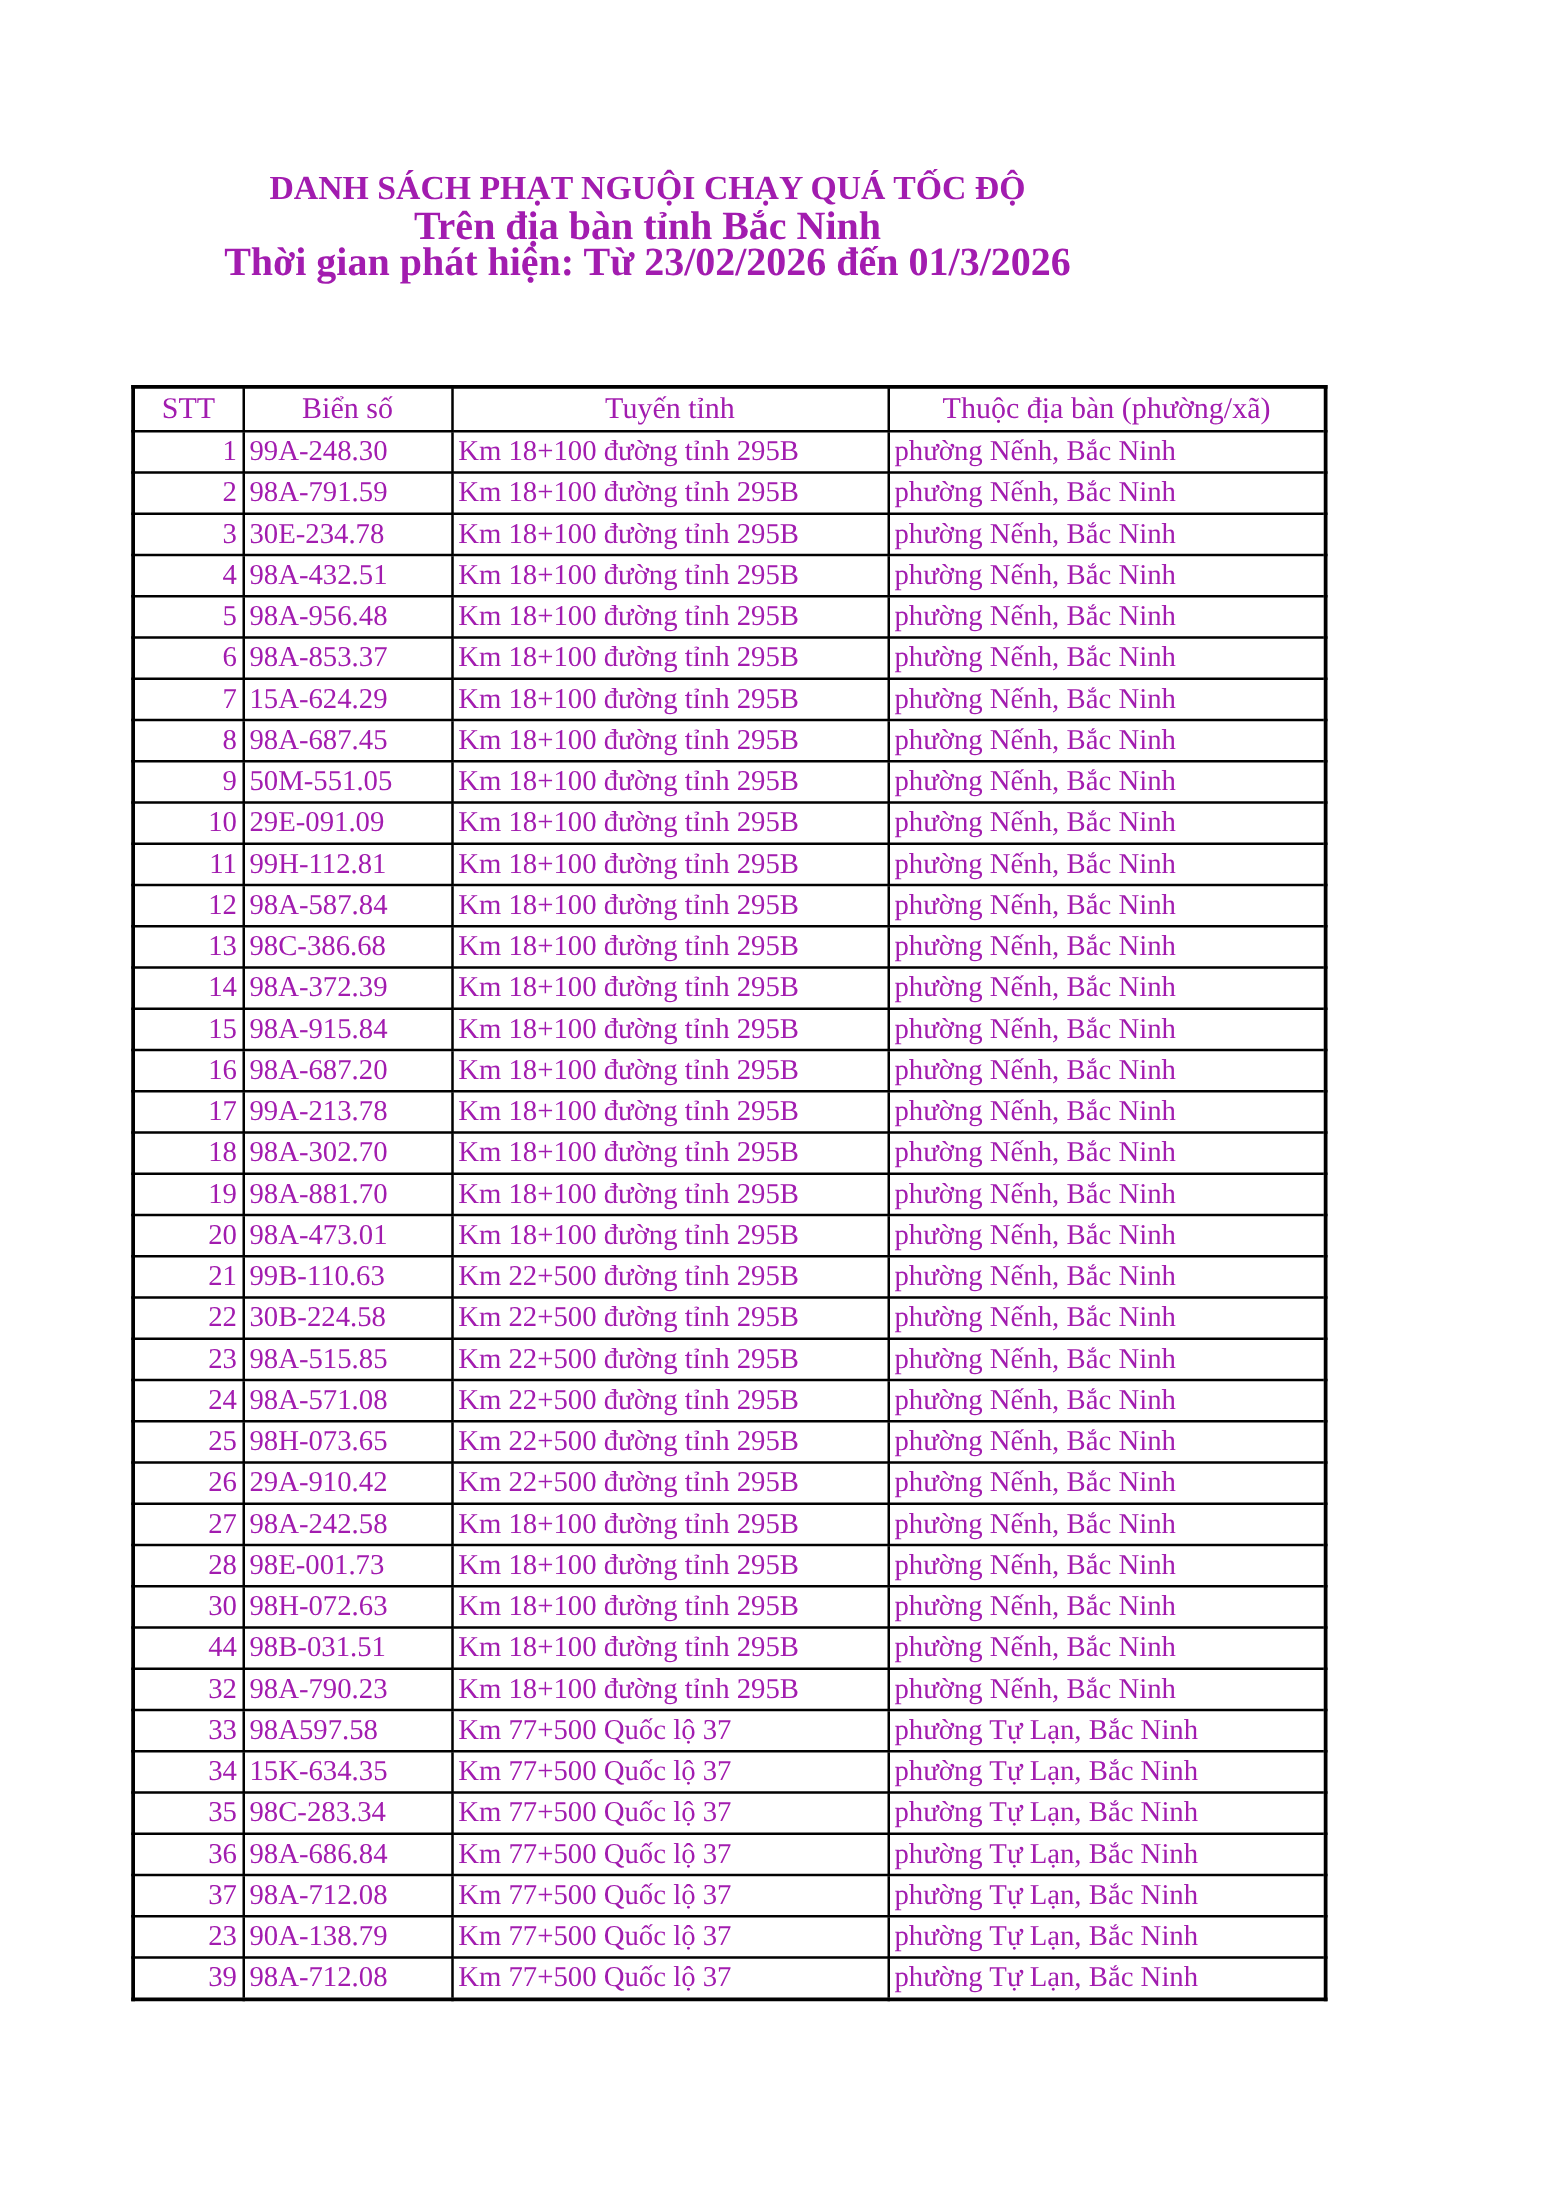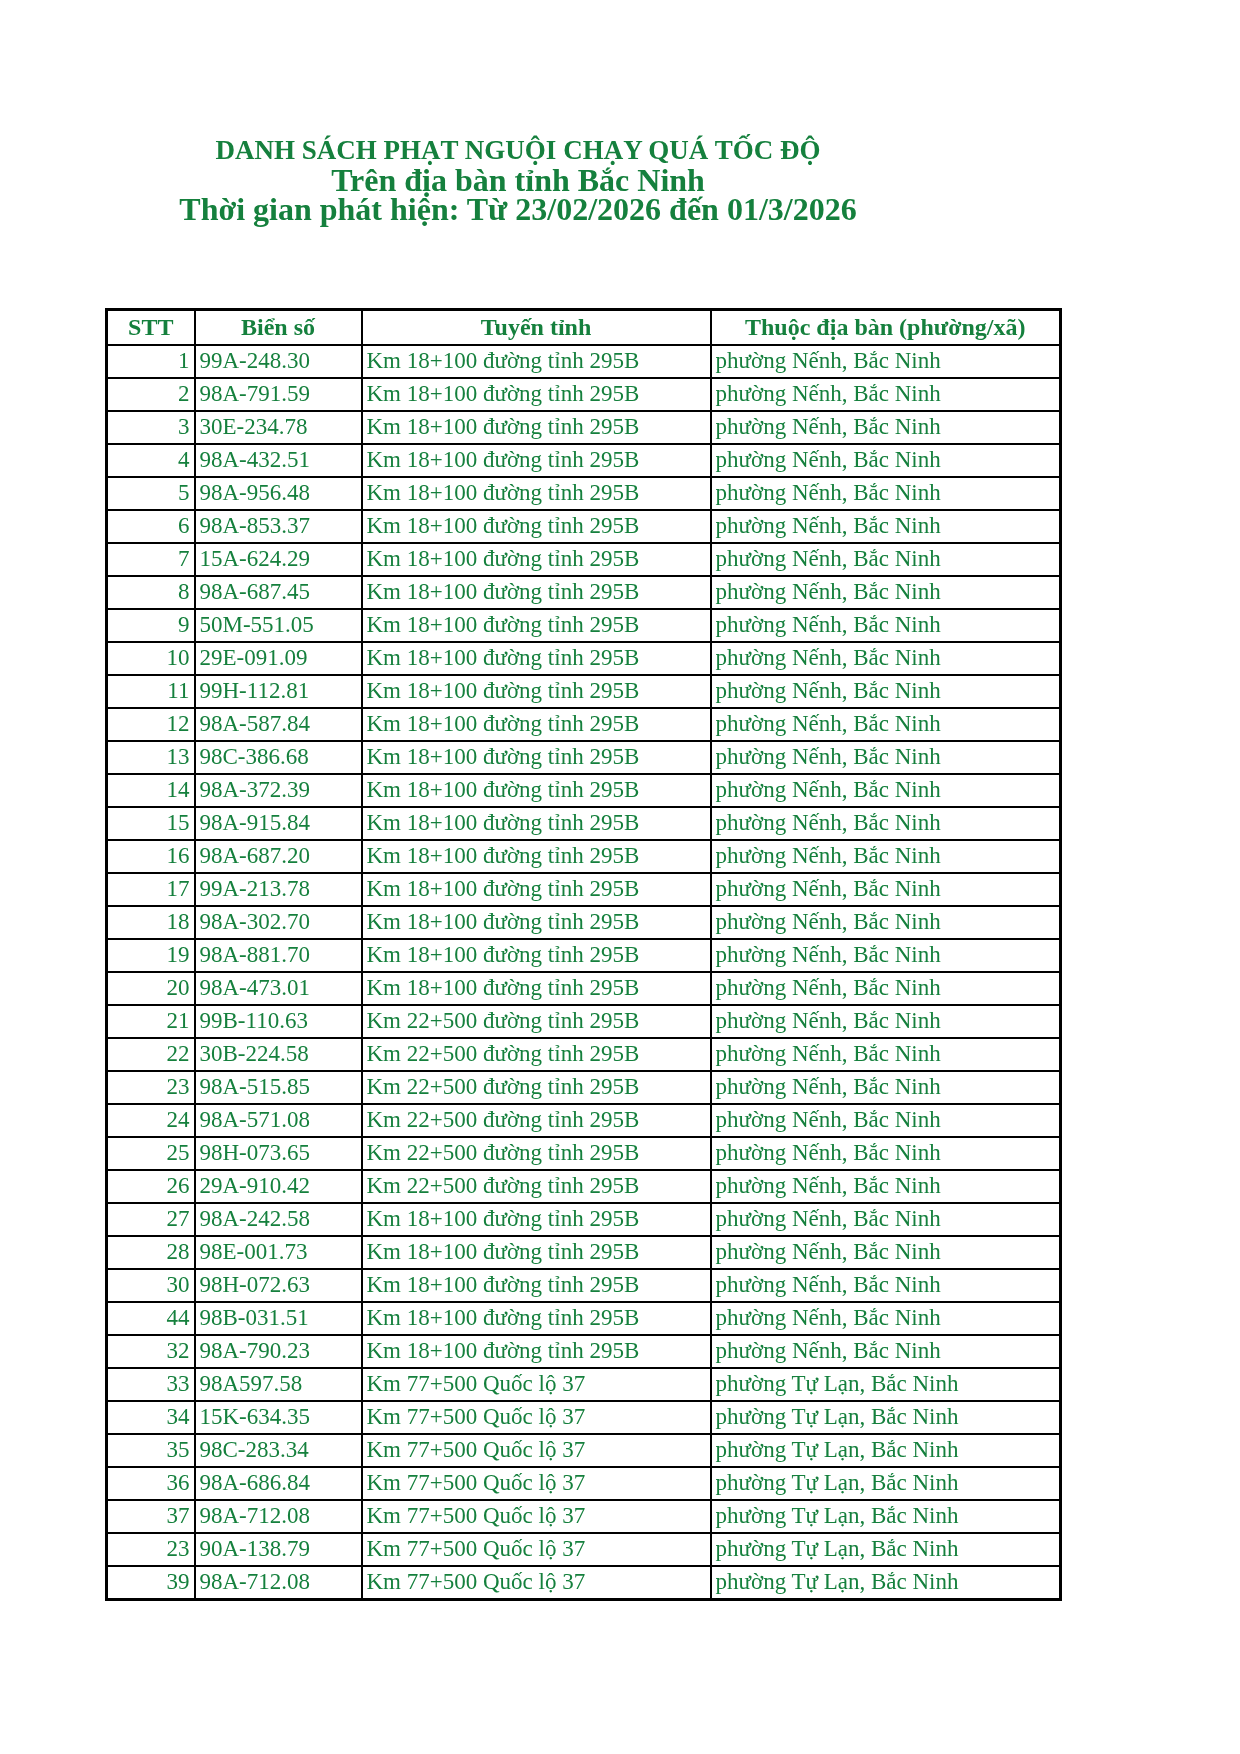--- a/index.html
+++ b/index.html
@@ -6,21 +6,21 @@
     margin: 0;
     padding: 0;
     background: #ffffff;
   }
   .page {
     position: relative;
     width: 1240px;
     height: 1754px;
     background: #ffffff;
     font-family: "Liberation Serif", "DejaVu Serif", serif;
-    color: #15803d;
+    color: #a21caf;
     overflow: hidden;
   }
   .title-block {
     margin-top: 134px;
     width: 1036px;
     text-align: center;
     font-weight: bold;
   }
   .title-line1 {
     font-size: 27px;
@@ -46,21 +46,21 @@
   table.violations td {
     border: 2px solid #000000;
     font-size: 23px;
     line-height: 1.05;
     padding: 1px 4px;
     height: 29px;
     overflow: hidden;
     white-space: nowrap;
   }
   table.violations th {
-    font-weight: bold;
+    font-weight: normal;
     text-align: center;
     font-size: 24px;
     height: 31px;
   }
   td.cell-stt {
     text-align: right;
     padding-right: 3px;
   }
   td.cell-plate, td.cell-road, td.cell-location {
     text-align: left;

